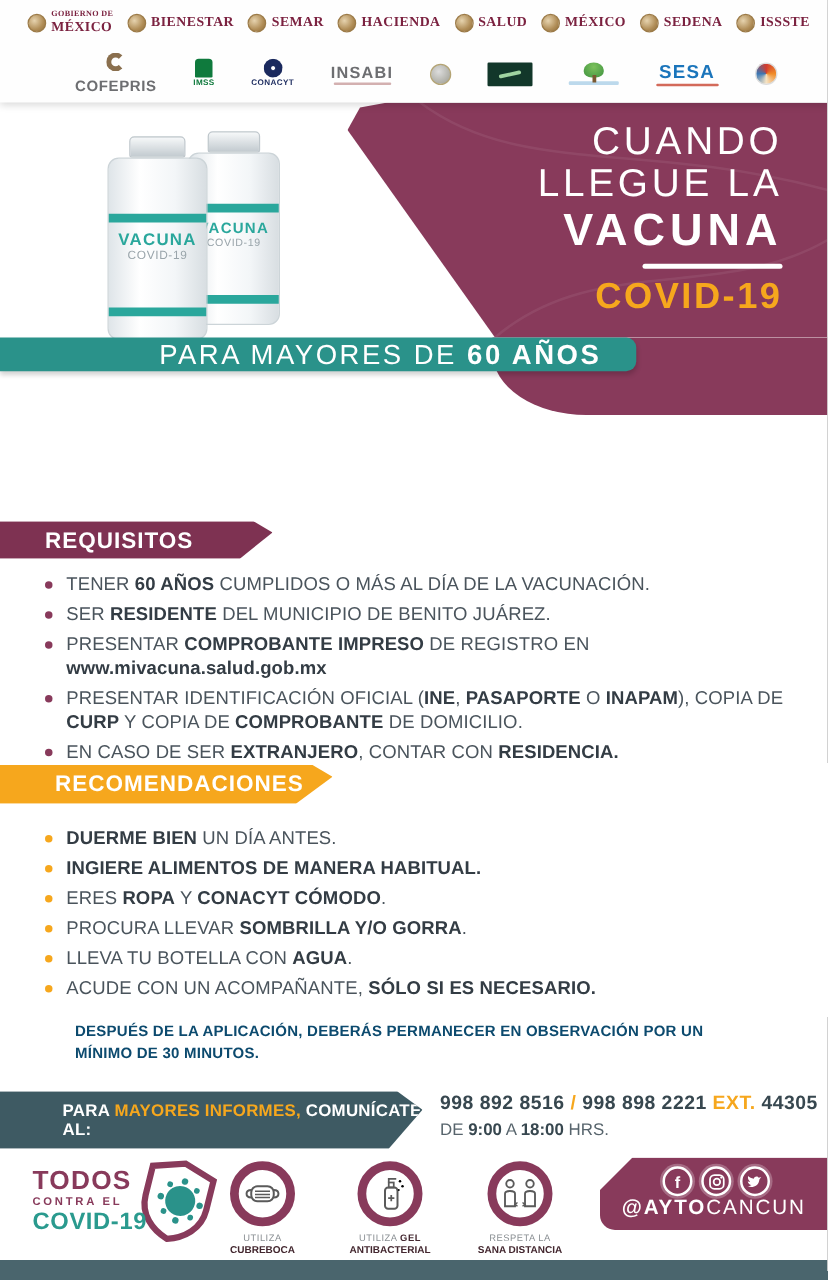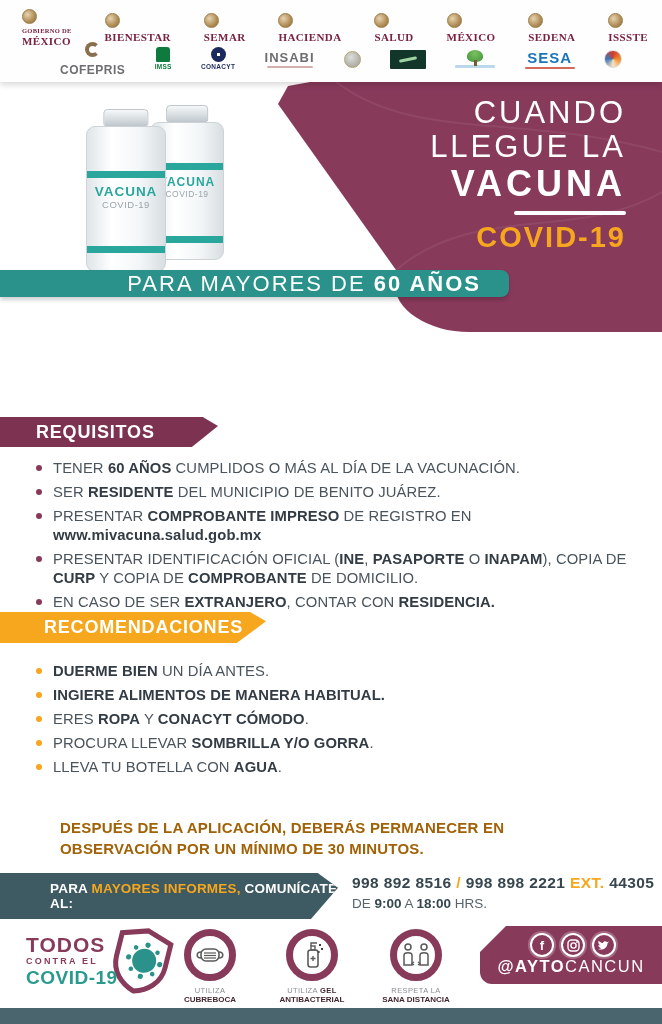--- a/index.html
+++ b/index.html
@@ -7,21 +7,21 @@
     --orange:#f6a71d; --slate:#3e5a63; --slate2:#4a656d;
     --txt:#4a545c; --txt-b:#333c44; --gov:#7b2240; --gold:#b08d57;
   }
   *{margin:0;padding:0;box-sizing:border-box;}
   body{background:#888;font-family:"Liberation Sans",sans-serif;}
   .poster{position:relative;width:662px;height:1024px;background:#fff;overflow:hidden;margin:0 auto;}
 
   
   .gov-header{position:absolute;top:0;left:0;width:662px;height:82px;background:#fefefe;box-shadow:0 3px 6px rgba(0,0,0,.15);z-index:5;}
   .logo-row1{position:absolute;top:9px;left:22px;right:14px;display:flex;justify-content:space-between;align-items:center;}
-  .gov-item{display:flex;gap:4px;flex-direction:column;}
+  .gov-item{display:flex;align-items:center;gap:4px;}
   .seal{width:15px;height:15px;border-radius:50%;background:radial-gradient(circle at 35% 35%,#e6d3ae,#b08d57 60%,#8d6d3c);border:1px solid #9c7b48;flex:0 0 auto;}
   .gov-txt{font-family:"Liberation Serif",serif;font-weight:700;color:var(--gov);font-size:11px;letter-spacing:.4px;line-height:1;}
   .gov-txt .small{display:block;font-size:6.5px;letter-spacing:.3px;margin-bottom:1px;}
   .gov-sub{height:2px;width:90%;background:#c9a9b6;margin-top:2px;border-radius:1px;}
   .logo-row2{position:absolute;top:42px;left:60px;right:40px;display:flex;justify-content:space-between;align-items:center;height:34px;}
   .r2{display:flex;flex-direction:column;align-items:center;justify-content:center;line-height:1;}
   .cofepris{flex-direction:column;gap:4px;align-items:center;}
   .cofepris-ic{width:15px;height:15px;border-radius:50%;border:4px solid #8a6f4e;border-right-color:transparent;}
   .cofepris-tx{font-size:12px;font-weight:700;color:#6d6e71;letter-spacing:.5px;}
   .tiny-line{height:2px;width:70px;background:#d3b0b0;margin-top:2px;border-radius:1px;}
@@ -86,21 +86,21 @@
   
   ul.blist{position:absolute;left:36px;list-style:none;}
   ul.blist li{position:relative;padding-left:17px;font-size:14.8px;line-height:1.28;color:var(--txt);margin-bottom:5px;letter-spacing:.1px;}
   ul.blist li::before{content:"";position:absolute;left:0;top:6px;width:6px;height:6px;border-radius:50%;}
   ul.blist .sg-b{font-weight:700;color:var(--txt-b);}
   .req-list{top:459px;width:602px;}
   .req-list li::before{background:var(--maroon);}
   .rec-list{top:662px;width:497px;}
   .rec-list li::before{background:var(--orange);}
 
-  .orange-note{position:absolute;left:60px;top:817px;width:548px;color:#a16207;font-weight:700;font-size:15px;line-height:1.42;letter-spacing:.2px;}
+  .orange-note{position:absolute;left:60px;top:817px;width:548px;color:#0c4a6e;font-weight:700;font-size:12px;line-height:1.42;letter-spacing:.2px;}
 
   
   .contact-banner{position:absolute;left:0;top:873px;width:338px;height:46px;background:var(--slate);display:flex;align-items:center;padding-left:50px;
     clip-path:polygon(0 0,94% 0,100% 32%,92% 100%,0 100%);border-radius:0 10px 10px 0;}
   .contact-banner .lbl{color:#fff;font-weight:700;font-size:13.5px;letter-spacing:.2px;}
   .contact-banner .sg-o{color:var(--orange);}
   .phone-block{position:absolute;left:352px;top:874px;}
   .phone-line{font-size:15.5px;font-weight:800;color:#37474f;letter-spacing:.4px;}
   .phone-line .sg-o{color:var(--orange);}
   .hours-line{margin-top:4px;font-size:13.5px;color:#57646c;}
@@ -266,20 +266,21 @@
 
   <div class="banner banner-rec">
     <span>RECOMENDACIONES</span>
   </div>
   <ul class="blist rec-list">
       <li><span class="sg-b">DUERME BIEN</span><span> UN DÍA ANTES.</span></li>
       <li><span class="sg-b">INGIERE ALIMENTOS DE MANERA HABITUAL.</span></li>
       <li><span>ERES </span><span class="sg-b">ROPA</span><span> Y </span><span class="sg-b">CONACYT CÓMODO</span><span>.</span></li>
       <li><span>PROCURA LLEVAR </span><span class="sg-b">SOMBRILLA Y/O GORRA</span><span>.</span></li>
       <li><span>LLEVA TU BOTELLA CON </span><span class="sg-b">AGUA</span><span>.</span></li>
+      <li><span>ACUDE CON UN ACOMPAÑANTE, </span><span class="sg-b">SÓLO SI ES NECESARIO.</span></li>
     </ul>
 
   <div class="orange-note">DESPUÉS DE LA APLICACIÓN, DEBERÁS PERMANECER EN OBSERVACIÓN POR UN MÍNIMO DE 30 MINUTOS.</div>
 
   <div class="contact-banner">
     <span class="lbl"><span>PARA </span><span class="sg-o">MAYORES INFORMES,</span><span> COMUNÍCATE AL:</span></span>
   </div>
   <div class="phone-block">
     <div class="phone-line"><span>998 892 8516</span><span class="sg-o">  /  </span><span>998 898 2221</span><span>  </span><span class="sg-o">EXT.</span><span> 44305</span></div>
     <div class="hours-line"><span>DE </span><span class="sg-b">9:00</span><span> A </span><span class="sg-b">18:00</span><span> HRS.</span></div>

